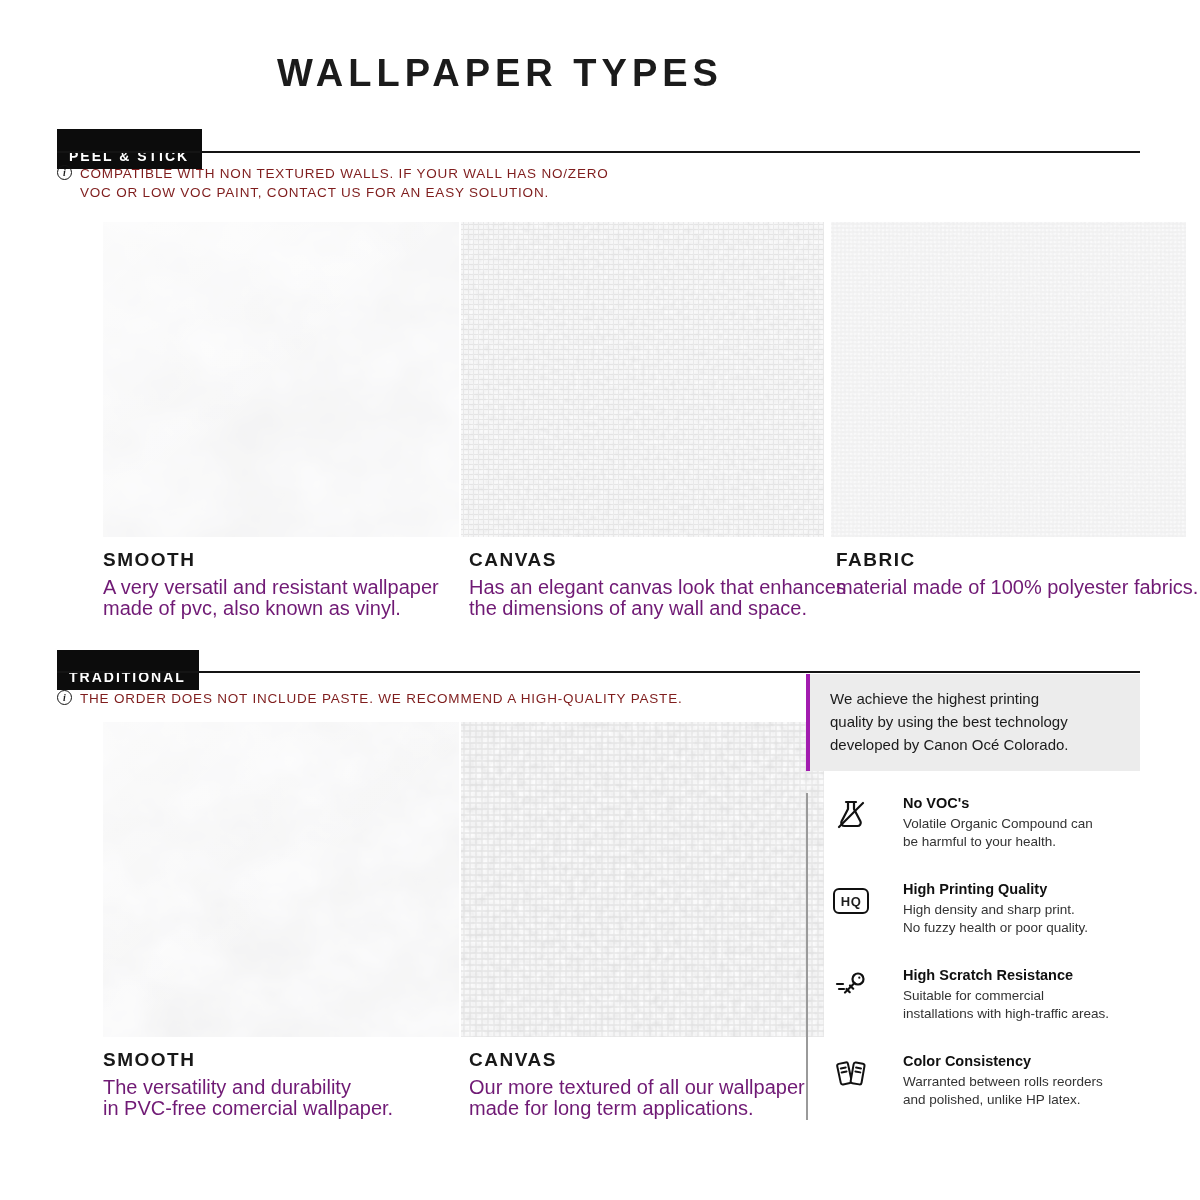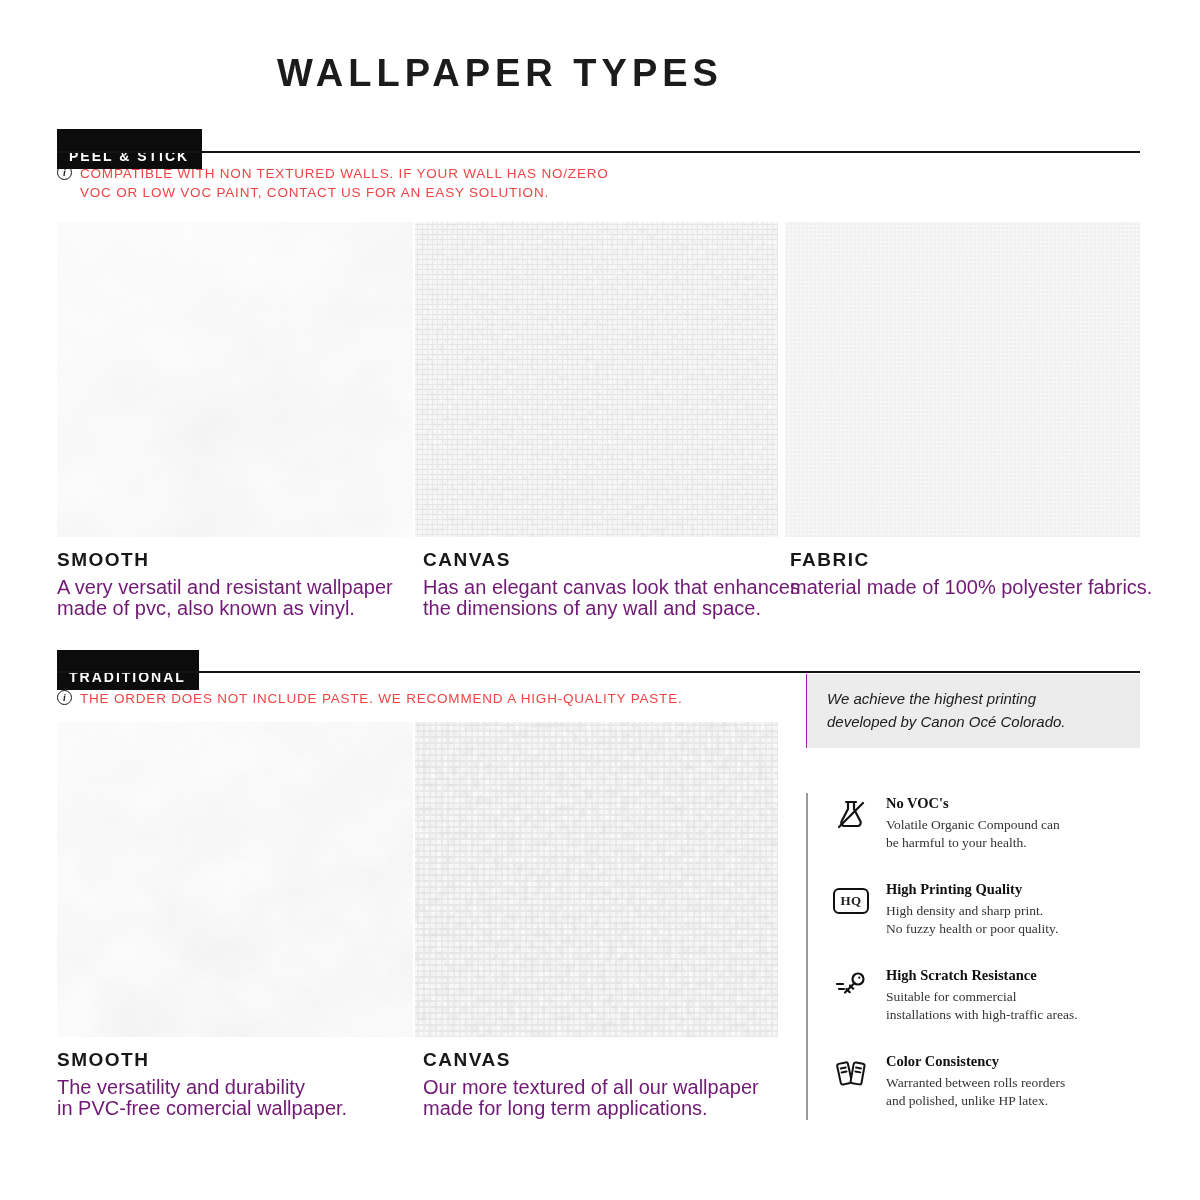--- a/index.html
+++ b/index.html
@@ -12,40 +12,40 @@
                 font-size:38px; font-weight:700; letter-spacing:5px; color:#1b1b1b; }
 
   .section-label { position:absolute; background:#0c0c0c; color:#ffffff; font-size:14px;
                    font-weight:700; letter-spacing:2px; padding:20px 13px 5px 12px; line-height:1.05; }
   .rule { position:absolute; background:#141414; height:2px; }
 
   .note { position:absolute; display:flex; gap:8px; align-items:flex-start; }
   .info-badge { flex:0 0 auto; width:15px; height:15px; margin-top:1px; border:1.4px solid #151515;
                 border-radius:50%; display:flex; align-items:center; justify-content:center;
                 font-family:"Liberation Serif", serif; font-style:italic; font-weight:700; font-size:10px; }
-  .note-text { font-size:13.5px; letter-spacing:.8px; line-height:19px; font-weight:500; color:#ef4444; }
+  .note-text { font-size:13.5px; letter-spacing:.8px; line-height:19px; font-weight:500; color:#7f1d1d; }
   .note-text div { white-space:nowrap; }
 
-  .col { position:absolute; }
+  .col { position:absolute;margin-left:46px; }
   .swatch { position:relative; width:100%; height:315px; overflow:hidden; background:#f5f5f5; }
   .tex { position:absolute; left:0; top:0; width:100%; height:100%; display:block; }
   .swatch-title { margin-top:12px; font-size:19px; font-weight:700; letter-spacing:1.5px; color:#181818; }
   .swatch-desc { margin-top:6px; font-size:20px; line-height:21px; color:#701a75; }
   .swatch-desc div { white-space:nowrap; }
   .cap-indent8 { padding-left:8px; }
   .cap-indent5 { padding-left:5px; }
 
   .quality-box { position:absolute; left:806px; top:674px; width:334px; background:#ececec;
-                 border-left:1px solid #a21caf; padding:13px 14px 15px 20px; font-size:15px;
-                 line-height:23px; color:#1b1b1b;font-style:italic; }
+                 border-left:4px solid #a21caf; padding:13px 14px 15px 20px; font-size:15px;
+                 line-height:23px; color:#1b1b1b; }
   .quality-box div { white-space:nowrap; }
 
   .vline { position:absolute; left:806px; top:793px; width:2px; height:327px; background:#9a9a9a; }
 
-  .feature { position:absolute; left:831px; width:320px; display:flex; gap:15px; align-items:flex-start;font-family:Liberation Serif, serif; }
+  .feature { position:absolute; left:831px; width:320px; display:flex; gap:32px; align-items:flex-start; }
   .feature-icon { flex:0 0 40px; height:40px; display:flex; align-items:center; justify-content:center; }
   .feature-title { font-size:14.5px; font-weight:700; color:#101010; margin-bottom:4px; }
   .feature-desc { font-size:13.5px; line-height:18px; color:#333333; }
   .feature-desc div { white-space:nowrap; }
   .hq-badge { width:36px; height:26px; border:2.5px solid #101010; border-radius:6px; display:flex;
               align-items:center; justify-content:center; font-size:13px; font-weight:800; letter-spacing:.5px; }
 </style>
 </head>
 <body>
 
@@ -223,20 +223,21 @@
     </div>
     <div class="swatch-title cap-indent8">CANVAS</div>
     <div class="swatch-desc cap-indent8">
       <div>Our more textured of all our wallpaper</div>
       <div>made for long term applications.</div>
     </div>
   </div>
 
   <div class="quality-box">
     <div>We achieve the highest printing</div>
+    <div>quality by using the best technology</div>
     <div>developed by Canon Océ Colorado.</div>
   </div>
 
   <div class="vline"></div>
 
   <div class="feature" style="top:795px;">
     <div class="feature-icon">
       <svg width="38" height="38" viewBox="0 0 38 38" fill="none" stroke="#111111" stroke-width="2.2" stroke-linecap="round" stroke-linejoin="round">
         <path d="M14 6 h10"></path>
         <path d="M16 6 v7 L9.5 25.5 c-0.9 2.2 0.7 4.5 3 4.5 h13 c2.3 0 3.9 -2.3 3 -4.5 L22 13 V6"></path>

